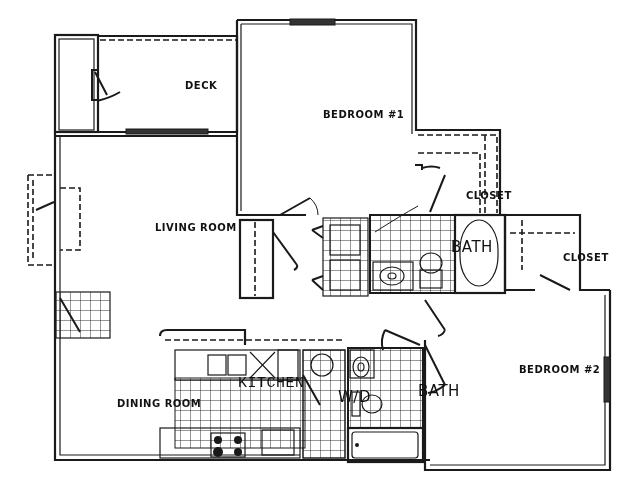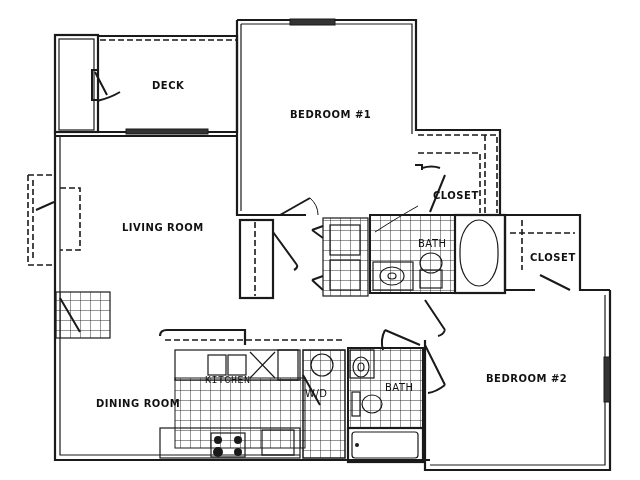--- a/index.html
+++ b/index.html
@@ -5,22 +5,22 @@
   html, body { margin: 0; padding: 0; background: #ffffff; }
   body { width: 640px; height: 480px; position: relative; overflow: hidden; font-family: "DejaVu Sans", sans-serif; }
   svg { position: absolute; left: 0; top: 0; }
   .wall { fill: none; stroke: #1a1a1a; stroke-width: 2.2; }
   .thin { fill: none; stroke: #1a1a1a; stroke-width: 1.2; }
   .dash { fill: none; stroke: #1a1a1a; stroke-width: 1.6; stroke-dasharray: 6 3; }
   .tile { fill: none; stroke: #1a1a1a; stroke-width: 0.9; }
   .door { fill: none; stroke: #1a1a1a; stroke-width: 2; }
   .swing { fill: none; stroke: #1a1a1a; stroke-width: 1; }
   .win { fill: #333; stroke: #1a1a1a; stroke-width: 1; }
-  .label { position: absolute; font-family: "DejaVu Sans", sans-serif; font-size: 10px; color: #111; letter-spacing: 0.5px; white-space: nowrap; font-weight: bold; }
-  .label.small { font-size: 10px; font-weight: normal; }
+  .label { position: absolute; font-family: "DejaVu Sans", sans-serif; font-size: 10px; color: #111; letter-spacing: 0.5px; white-space: nowrap; font-weight: bold; margin-left: 33px; }
+  .label.small { font-size: 15px; font-weight: normal; }
 </style>
 </head>
 <body>
 
 <svg width="640" height="480" xmlns="http://www.w3.org/2000/svg">
   <defs>
     <pattern id="tiles" width="10" height="10" patternUnits="userSpaceOnUse">
       <path d="M10 0 L0 0 0 10" class="tile"></path>
     </pattern>
   </defs>
@@ -131,17 +131,17 @@
     <path d="M300 460 H430" class="wall"></path>
   </g>
 </svg>
 
 <div class="label" style="left:152px;top:80px;">DECK</div>
 <div class="label" style="left:290px;top:109px;">BEDROOM #1</div>
 <div class="label" style="left:433px;top:190px;">CLOSET</div>
 <div class="label" style="left:122px;top:222px;">LIVING ROOM</div>
 <div class="label small" style="left:418px;top:238px;">BATH</div>
 <div class="label" style="left:530px;top:252px;">CLOSET</div>
-<div class="label" style="left:96px;top:398px;">DINING ROOM</div>
+<div class="label" style="left:84px;top:398px;">DINING ROOM</div>
 <div class="label small" style="left:205px;top:375px;font-family:Liberation Mono, monospace;">KITCHEN</div>
 <div class="label small" style="left:305px;top:388px;">W/D</div>
 <div class="label small" style="left:385px;top:382px;">BATH</div>
-<div class="label" style="left:486px;top:373px;text-align:center;">BEDROOM #2</div>
+<div class="label" style="left:486px;top:364px;text-align:center;">BEDROOM #2</div>
 
 </body></html>

